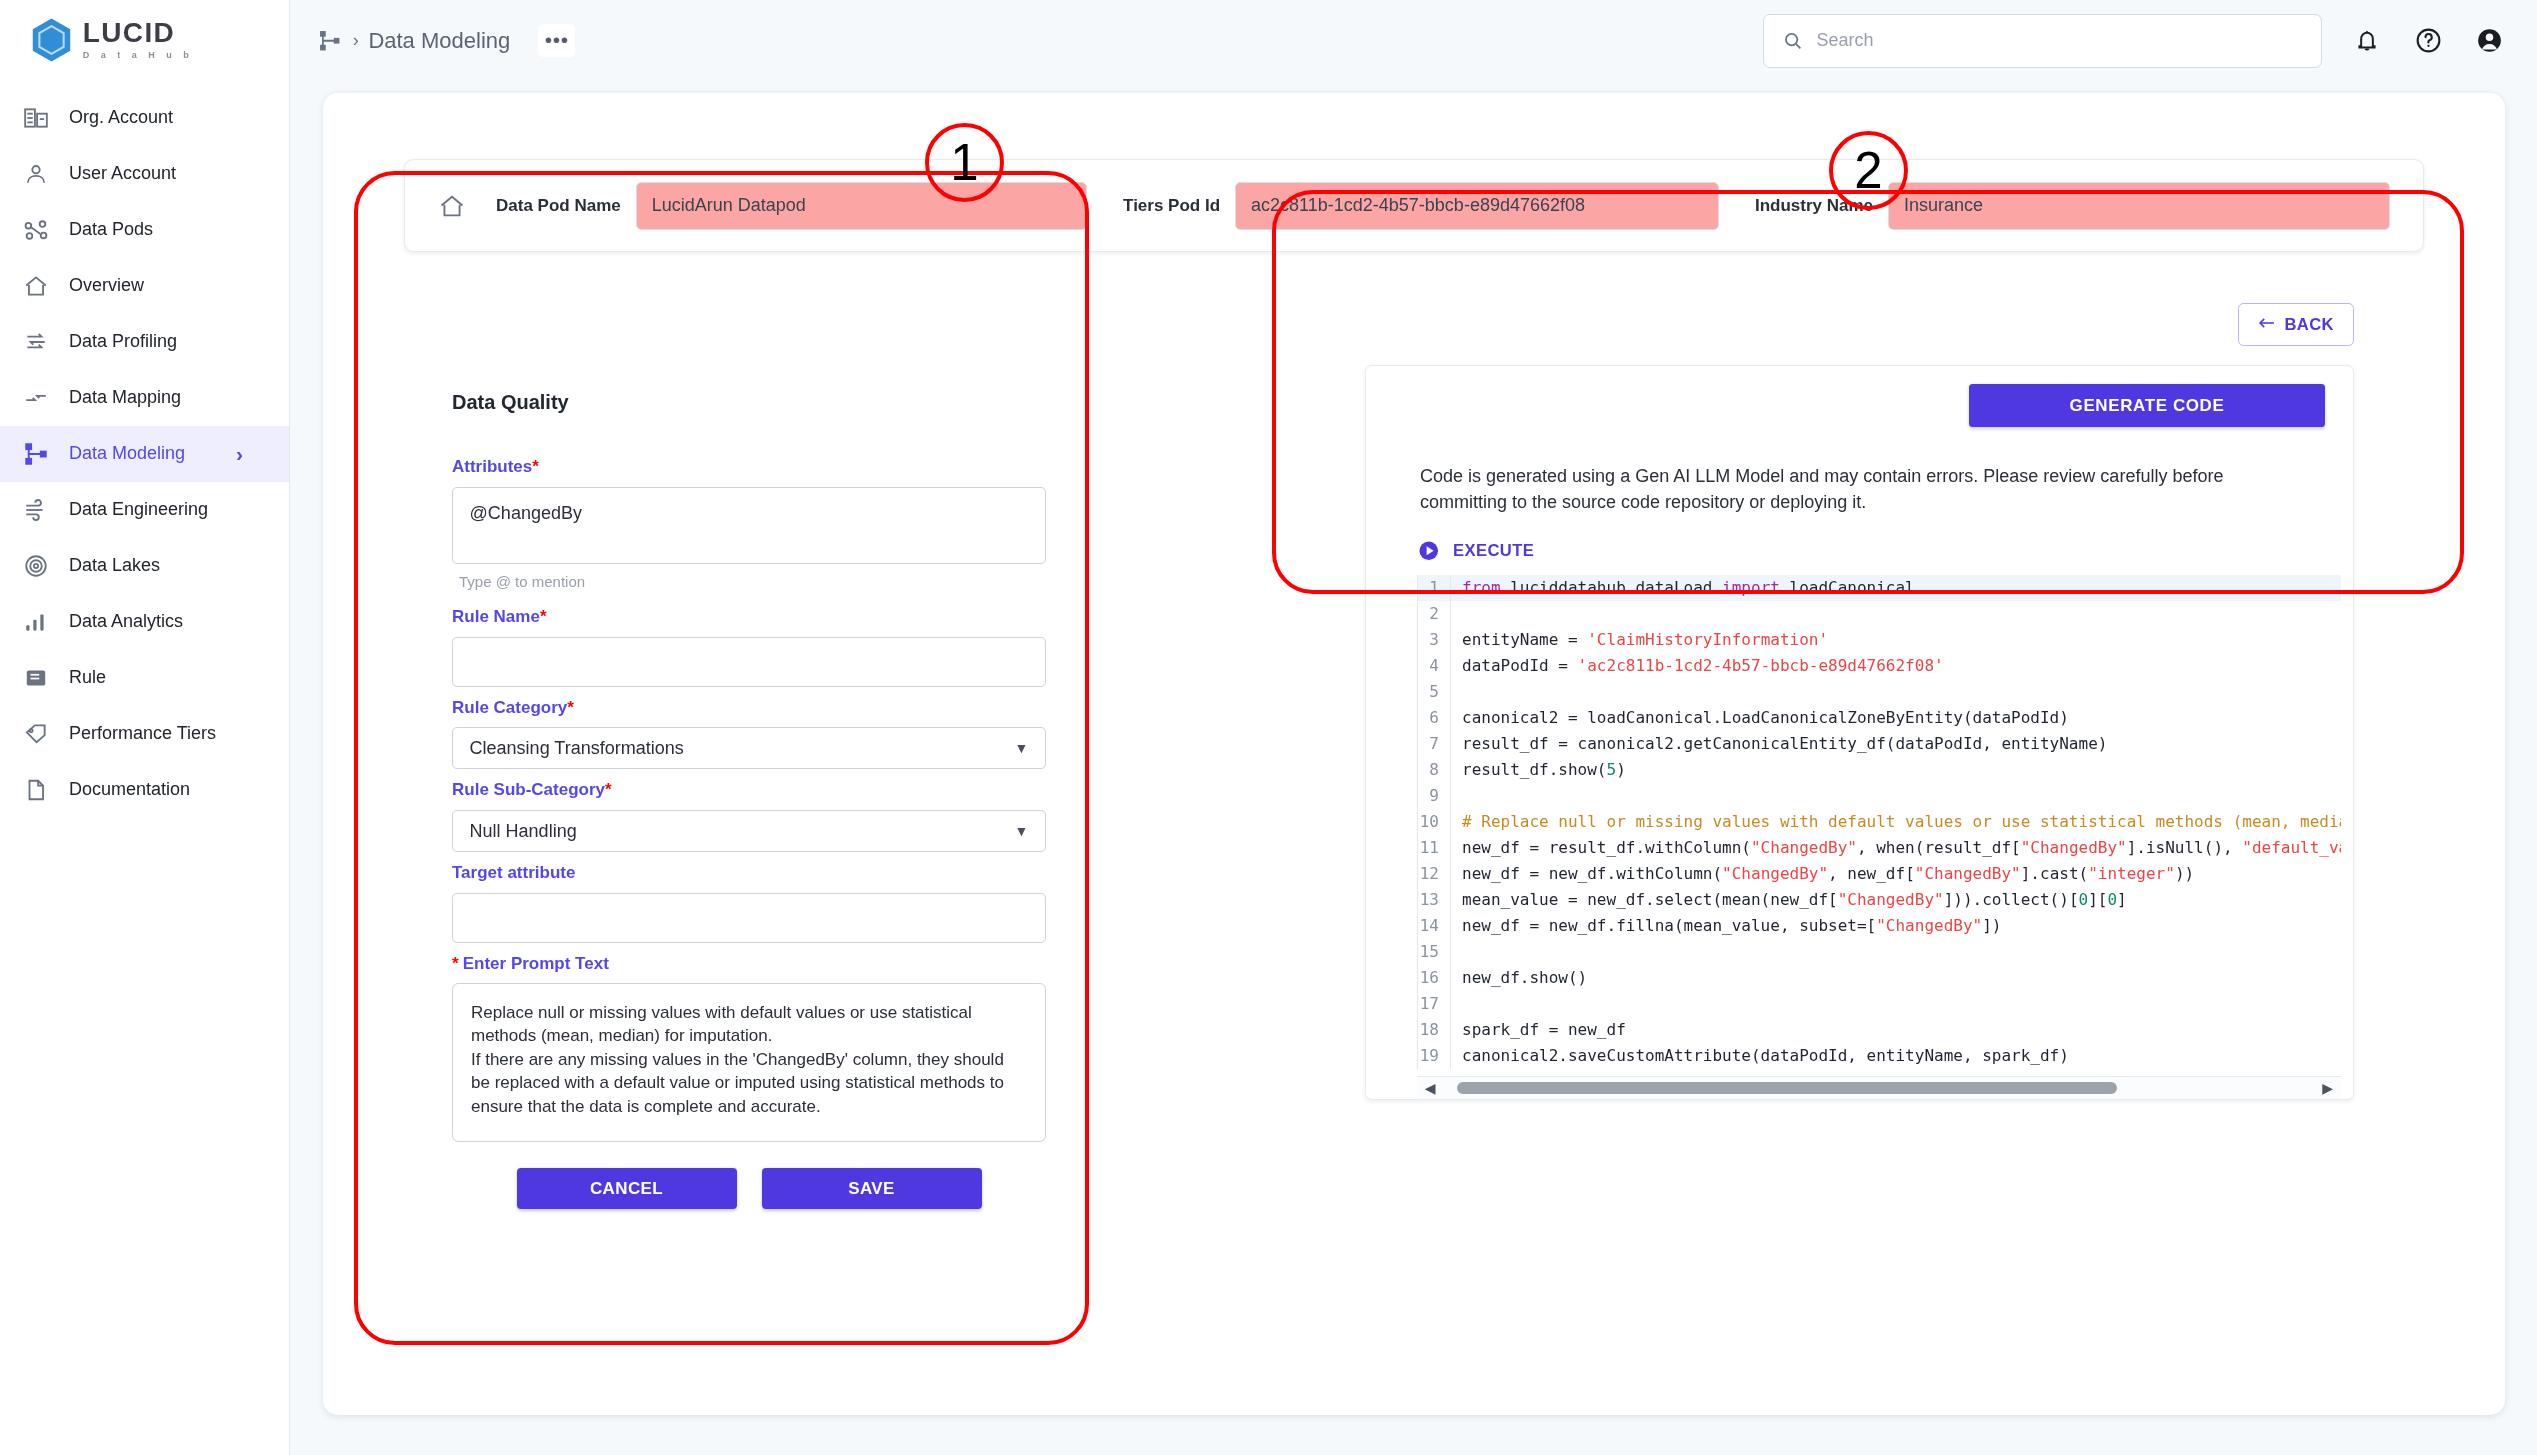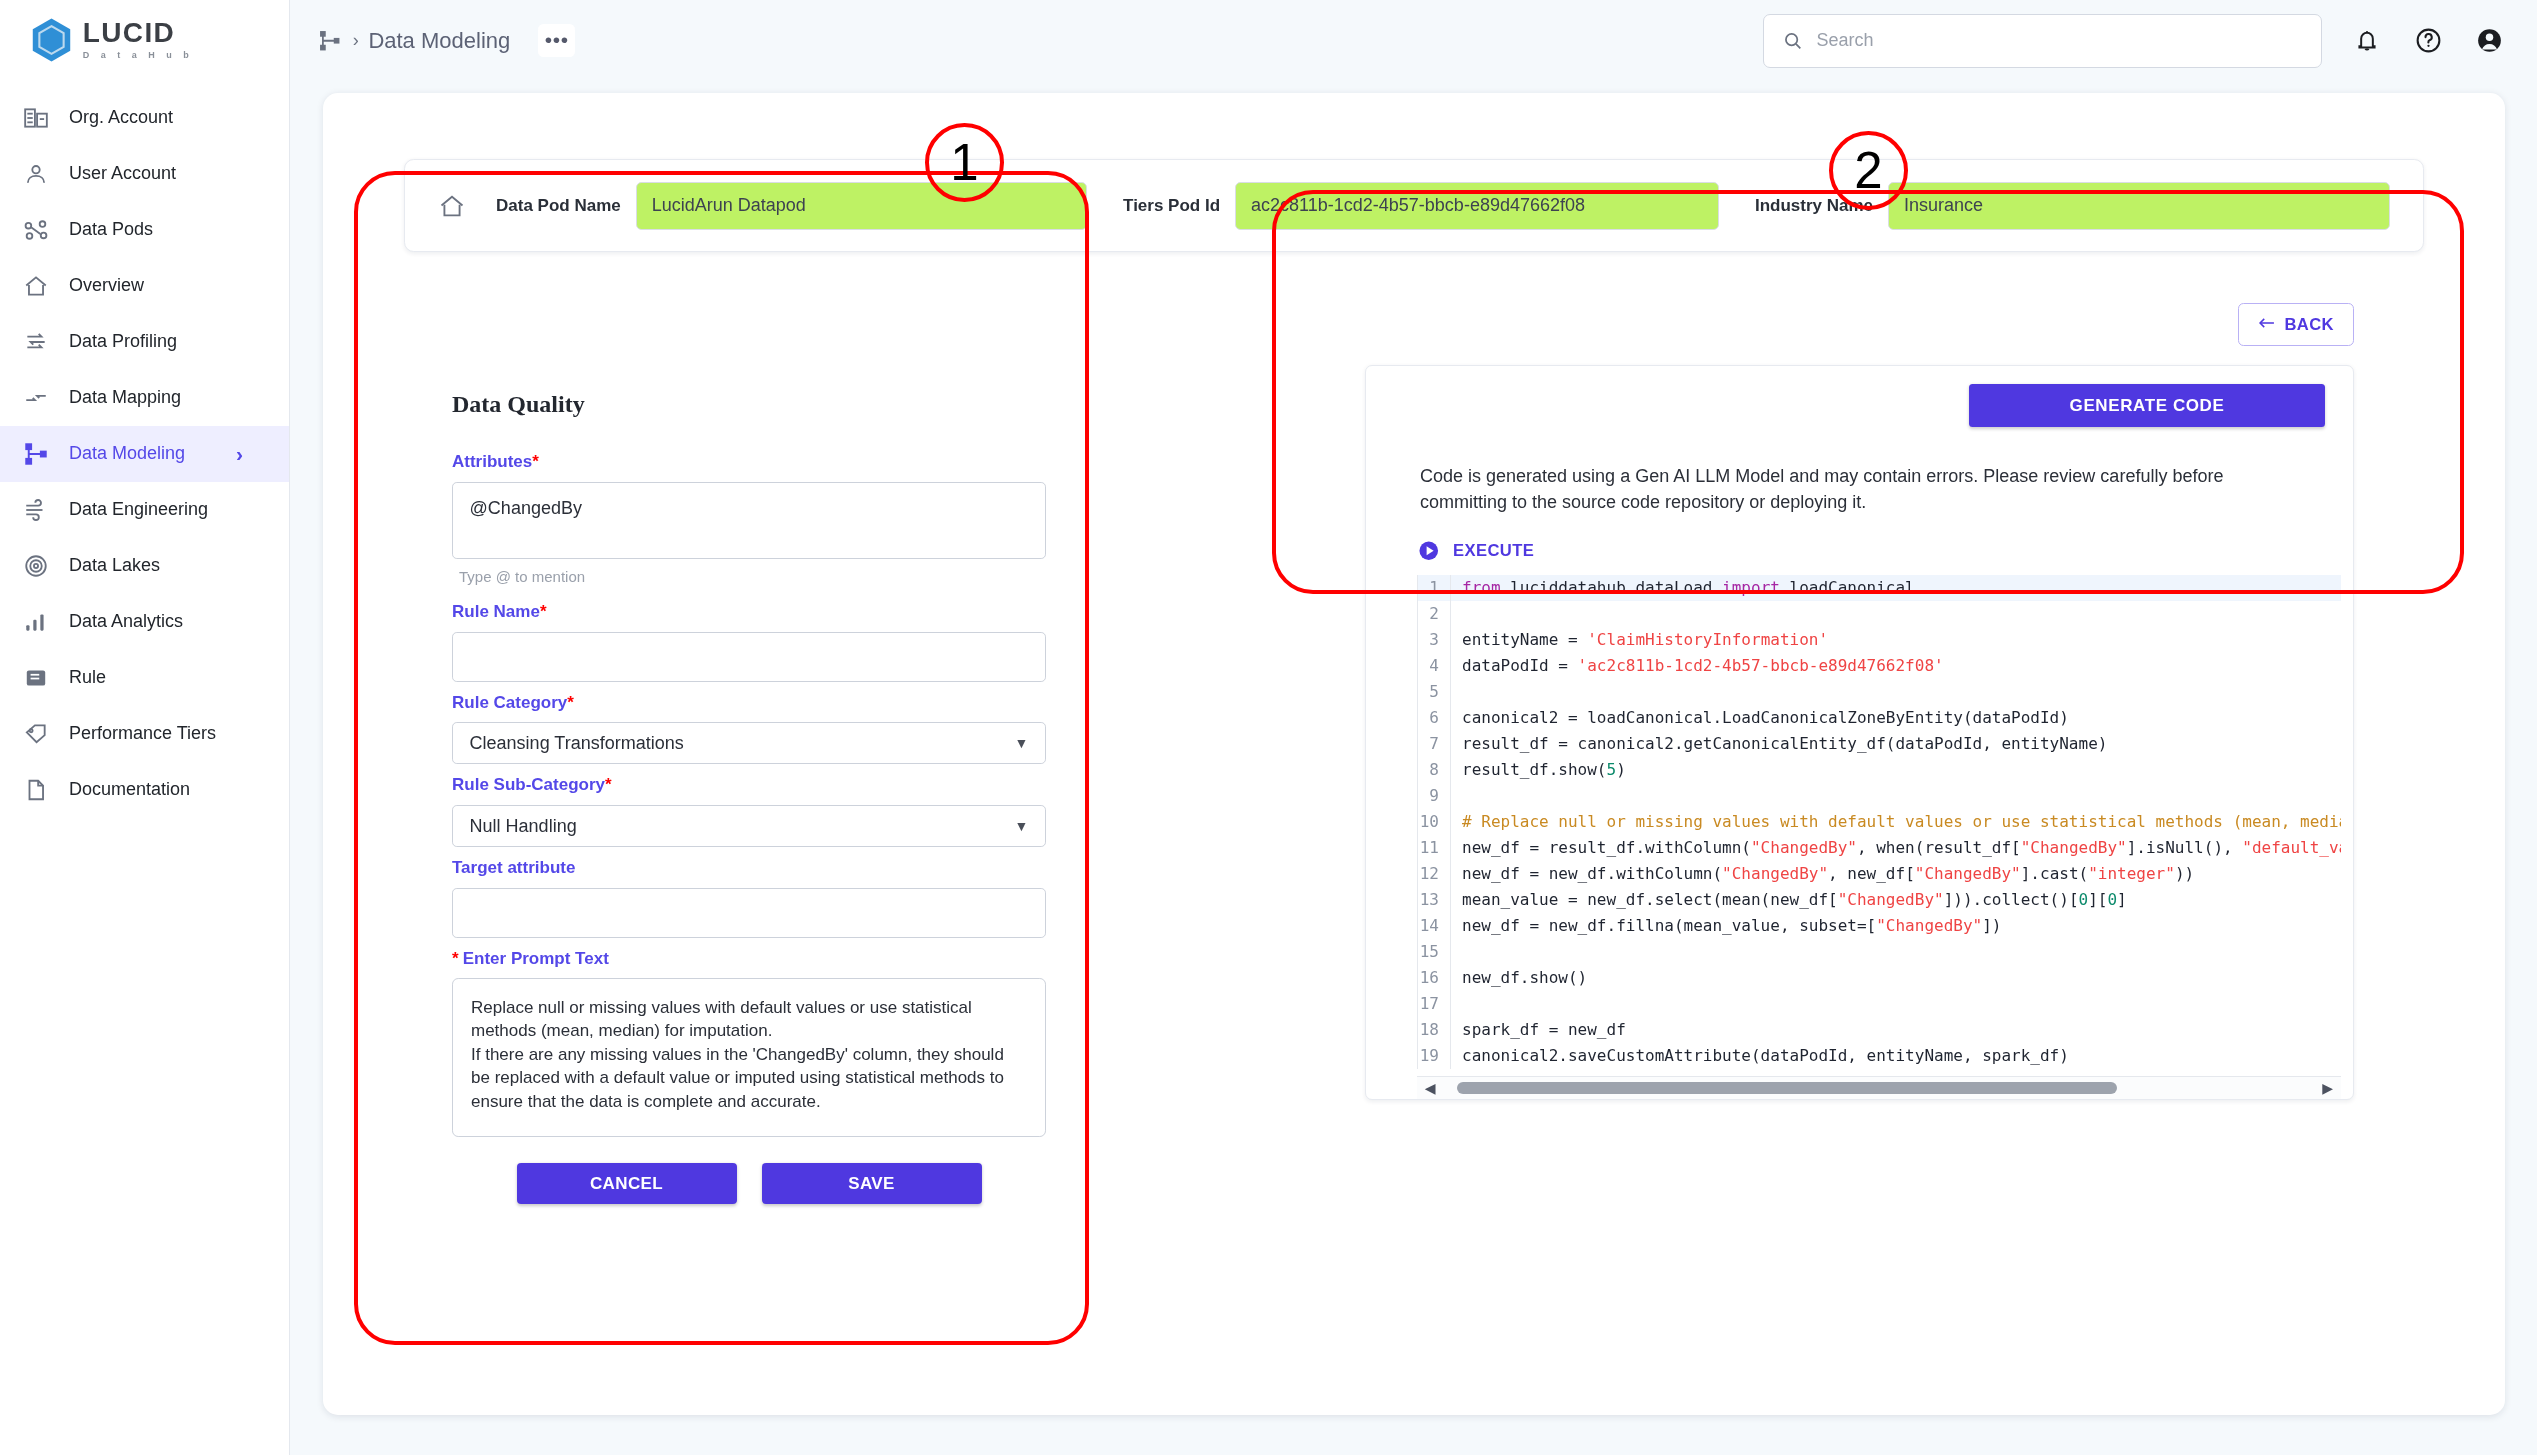--- a/index.html
+++ b/index.html
@@ -91,35 +91,35 @@
     position: absolute; left: 81px; top: 66px; right: 81px; height: 93px;
     background: #fff; border: 0.7px solid #e7eaf0; border-radius: 9.7px;
     box-shadow: 0 1.4px 4.1px rgba(20,30,60,.07);
     display: flex; align-items: center; padding: 0 33px; gap: 0;
   }
   .home-ico { color: #6b7280; margin-right: 30px; display: flex; }
   .pod-label { font-size: 17px; color: #2a2f38; font-weight: 700; white-space: nowrap; }
   .pod-input {
     height: 48px; border: 0.7px solid #d9dde5; border-radius: 5.5px;
     display: flex; align-items: center; padding: 0 15px;
-    font-size: 18px; color: #3d4250; background: #bef264;
+    font-size: 18px; color: #3d4250; background: #fca5a5;
   }
   .pi-name { width: 496px; margin-left: 15px; }
   .pi-id { width: 532px; margin-left: 15px; }
   .pi-ind { width: 552px; margin-left: 15px; }
   .gap-l { margin-left: 36px; }
 
   
   .panels { position: absolute; left: 81px; top: 185px; right: 81px; bottom: 40px; }
 
   .left-panel {
     position: absolute; left: 0; top: 83px; width: 690px;
     padding: 30px 48px 0 48px;
   }
-  .panel-title { font-size: 24px; color: #23272f; font-weight: 700; margin-bottom: 34px; font-family: Liberation Serif, serif; }
+  .panel-title { font-size: 20px; color: #23272f; font-weight: 700; margin-bottom: 43px; }
   .fld { margin-bottom: 11px; }
   .fld-label { font-size: 17px; color: #5448e8; font-weight: 700; margin-bottom: 9.7px; }
   .req { color: #ff0000; font-weight: 700; }
   .req-pre { color: #ff0000; font-weight: 700; margin-right: 4.1px; }
   .inp {
     width: 100%; height: 50px; border: 0.7px solid #cdd2db; border-radius: 4.8px;
     background: #fff; display: flex; align-items: center; padding: 0 16.6px;
     font-size: 18px; color: #2b2f38;
   }
   .inp.tall { height: 77px; align-items: flex-start; padding-top: 15px; }

